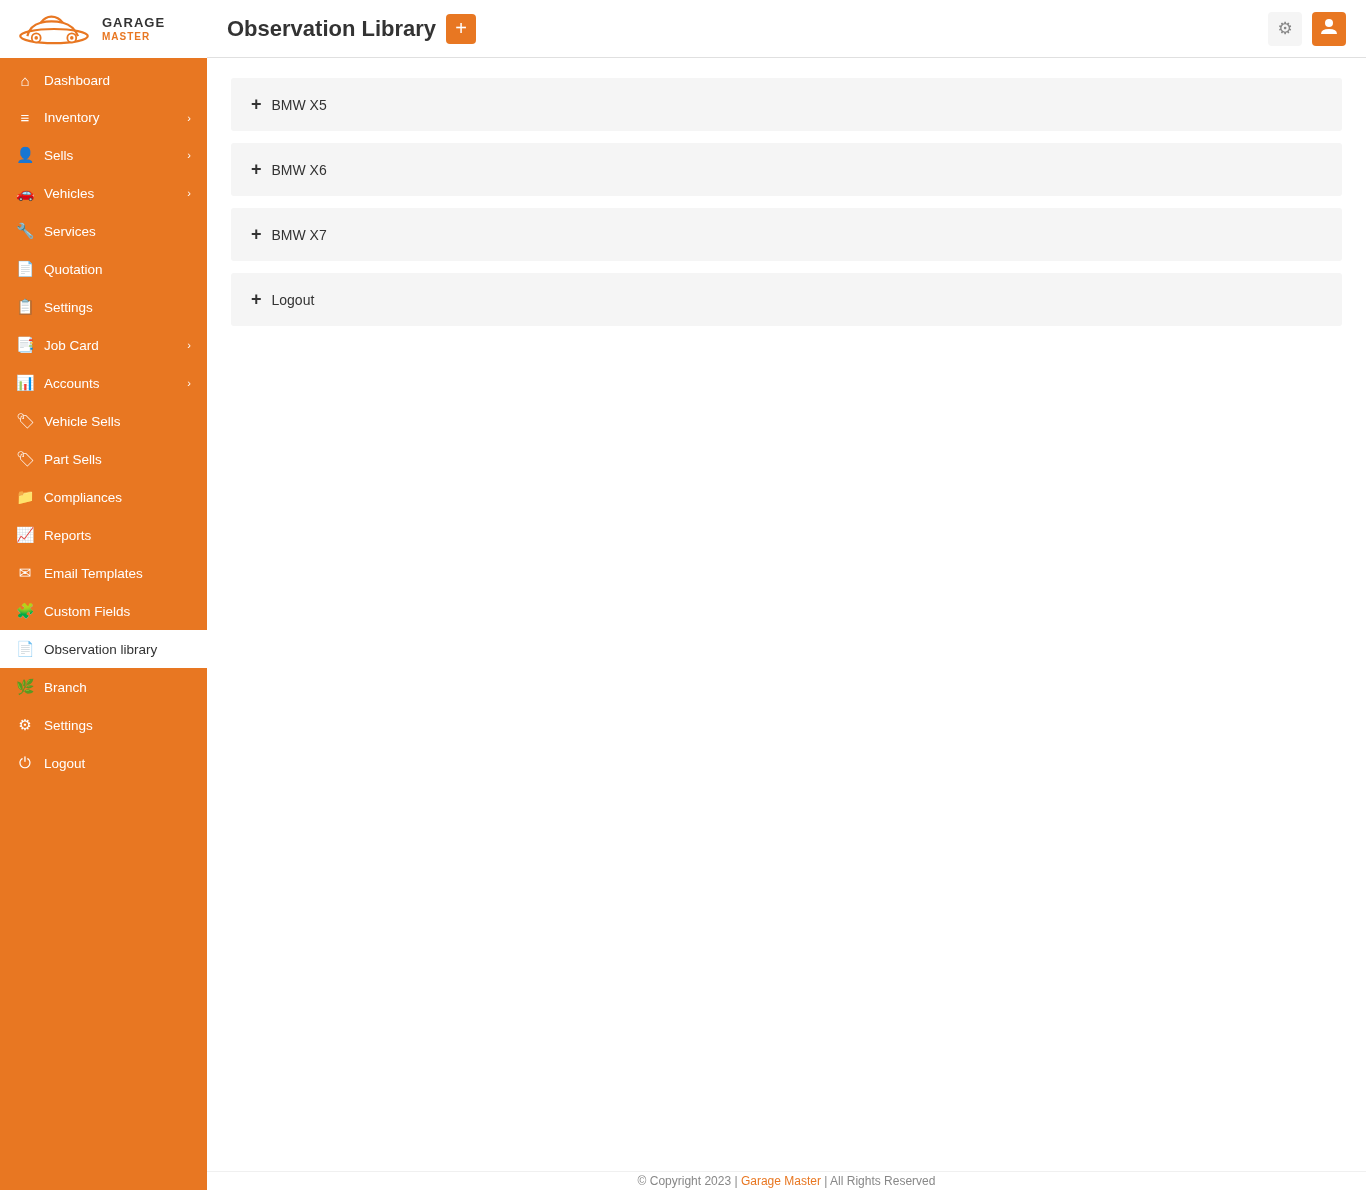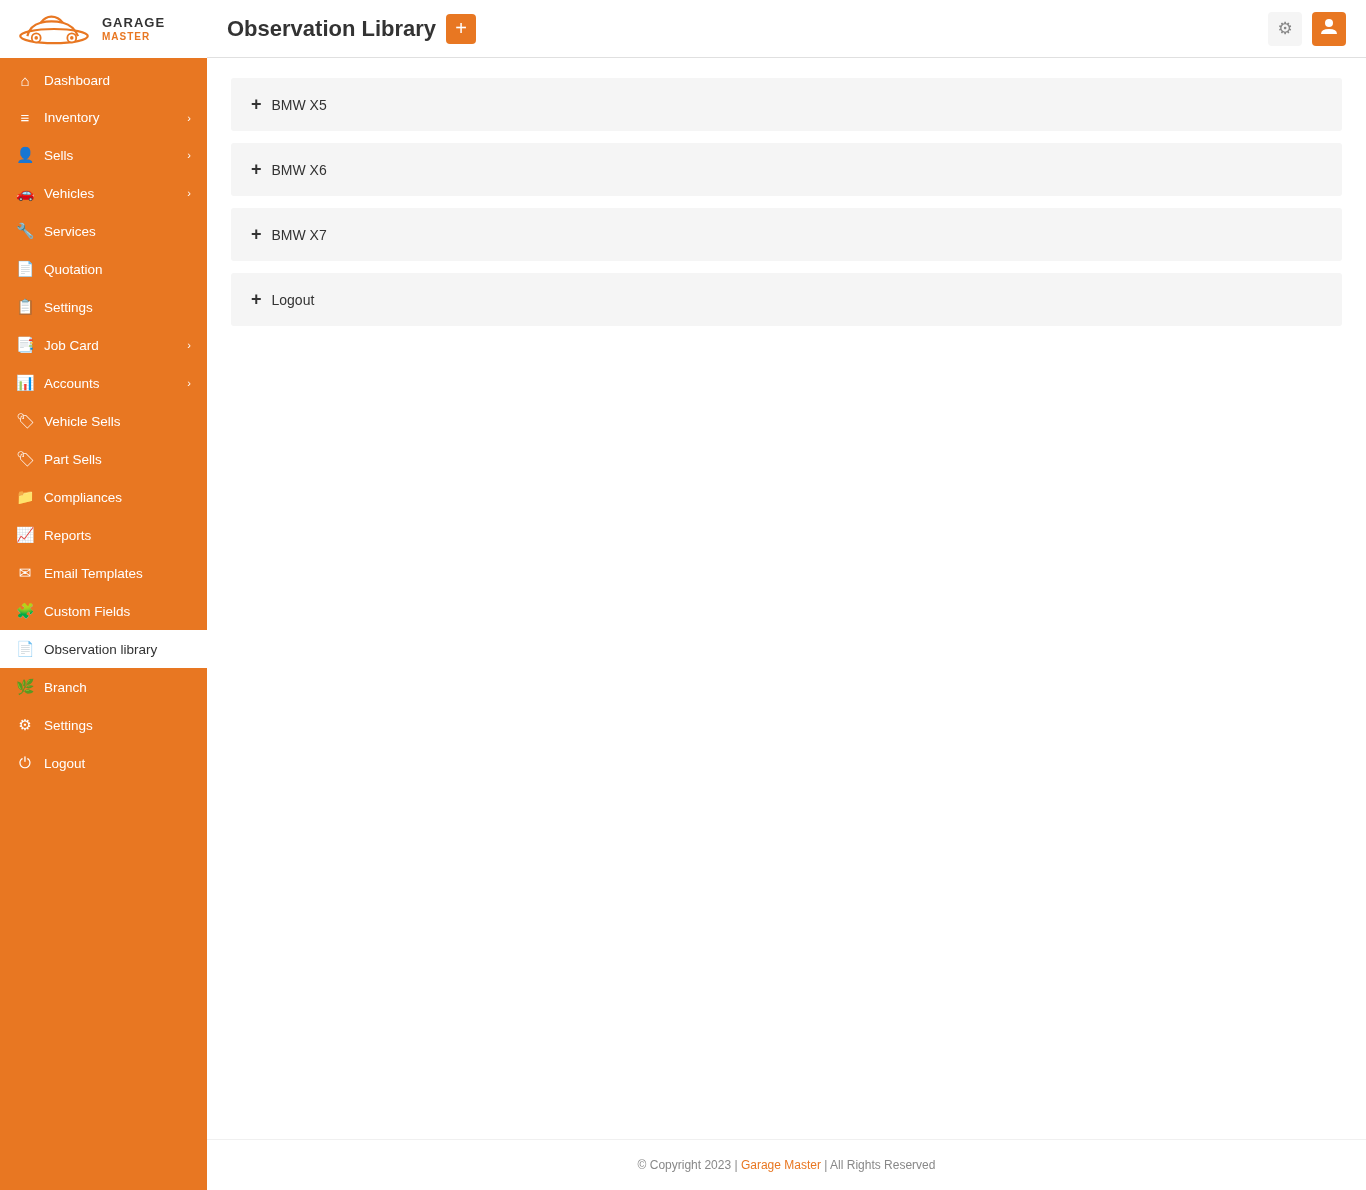--- a/index.html
+++ b/index.html
@@ -148,21 +148,21 @@
     }
     .accordion-label {
       font-size: 14px;
       font-weight: 500;
       color: #333;
     }
 
     
     .footer {
       text-align: center;
-      padding: 18px;
+      padding: 2px;
       font-size: 12px;
       color: #888;
       border-top: 1px solid #f0f0f0;
     }
     .footer-highlight { color: #e87722; }
   </style>
 </head>
 <body>
 
 <div class="app-wrapper">

